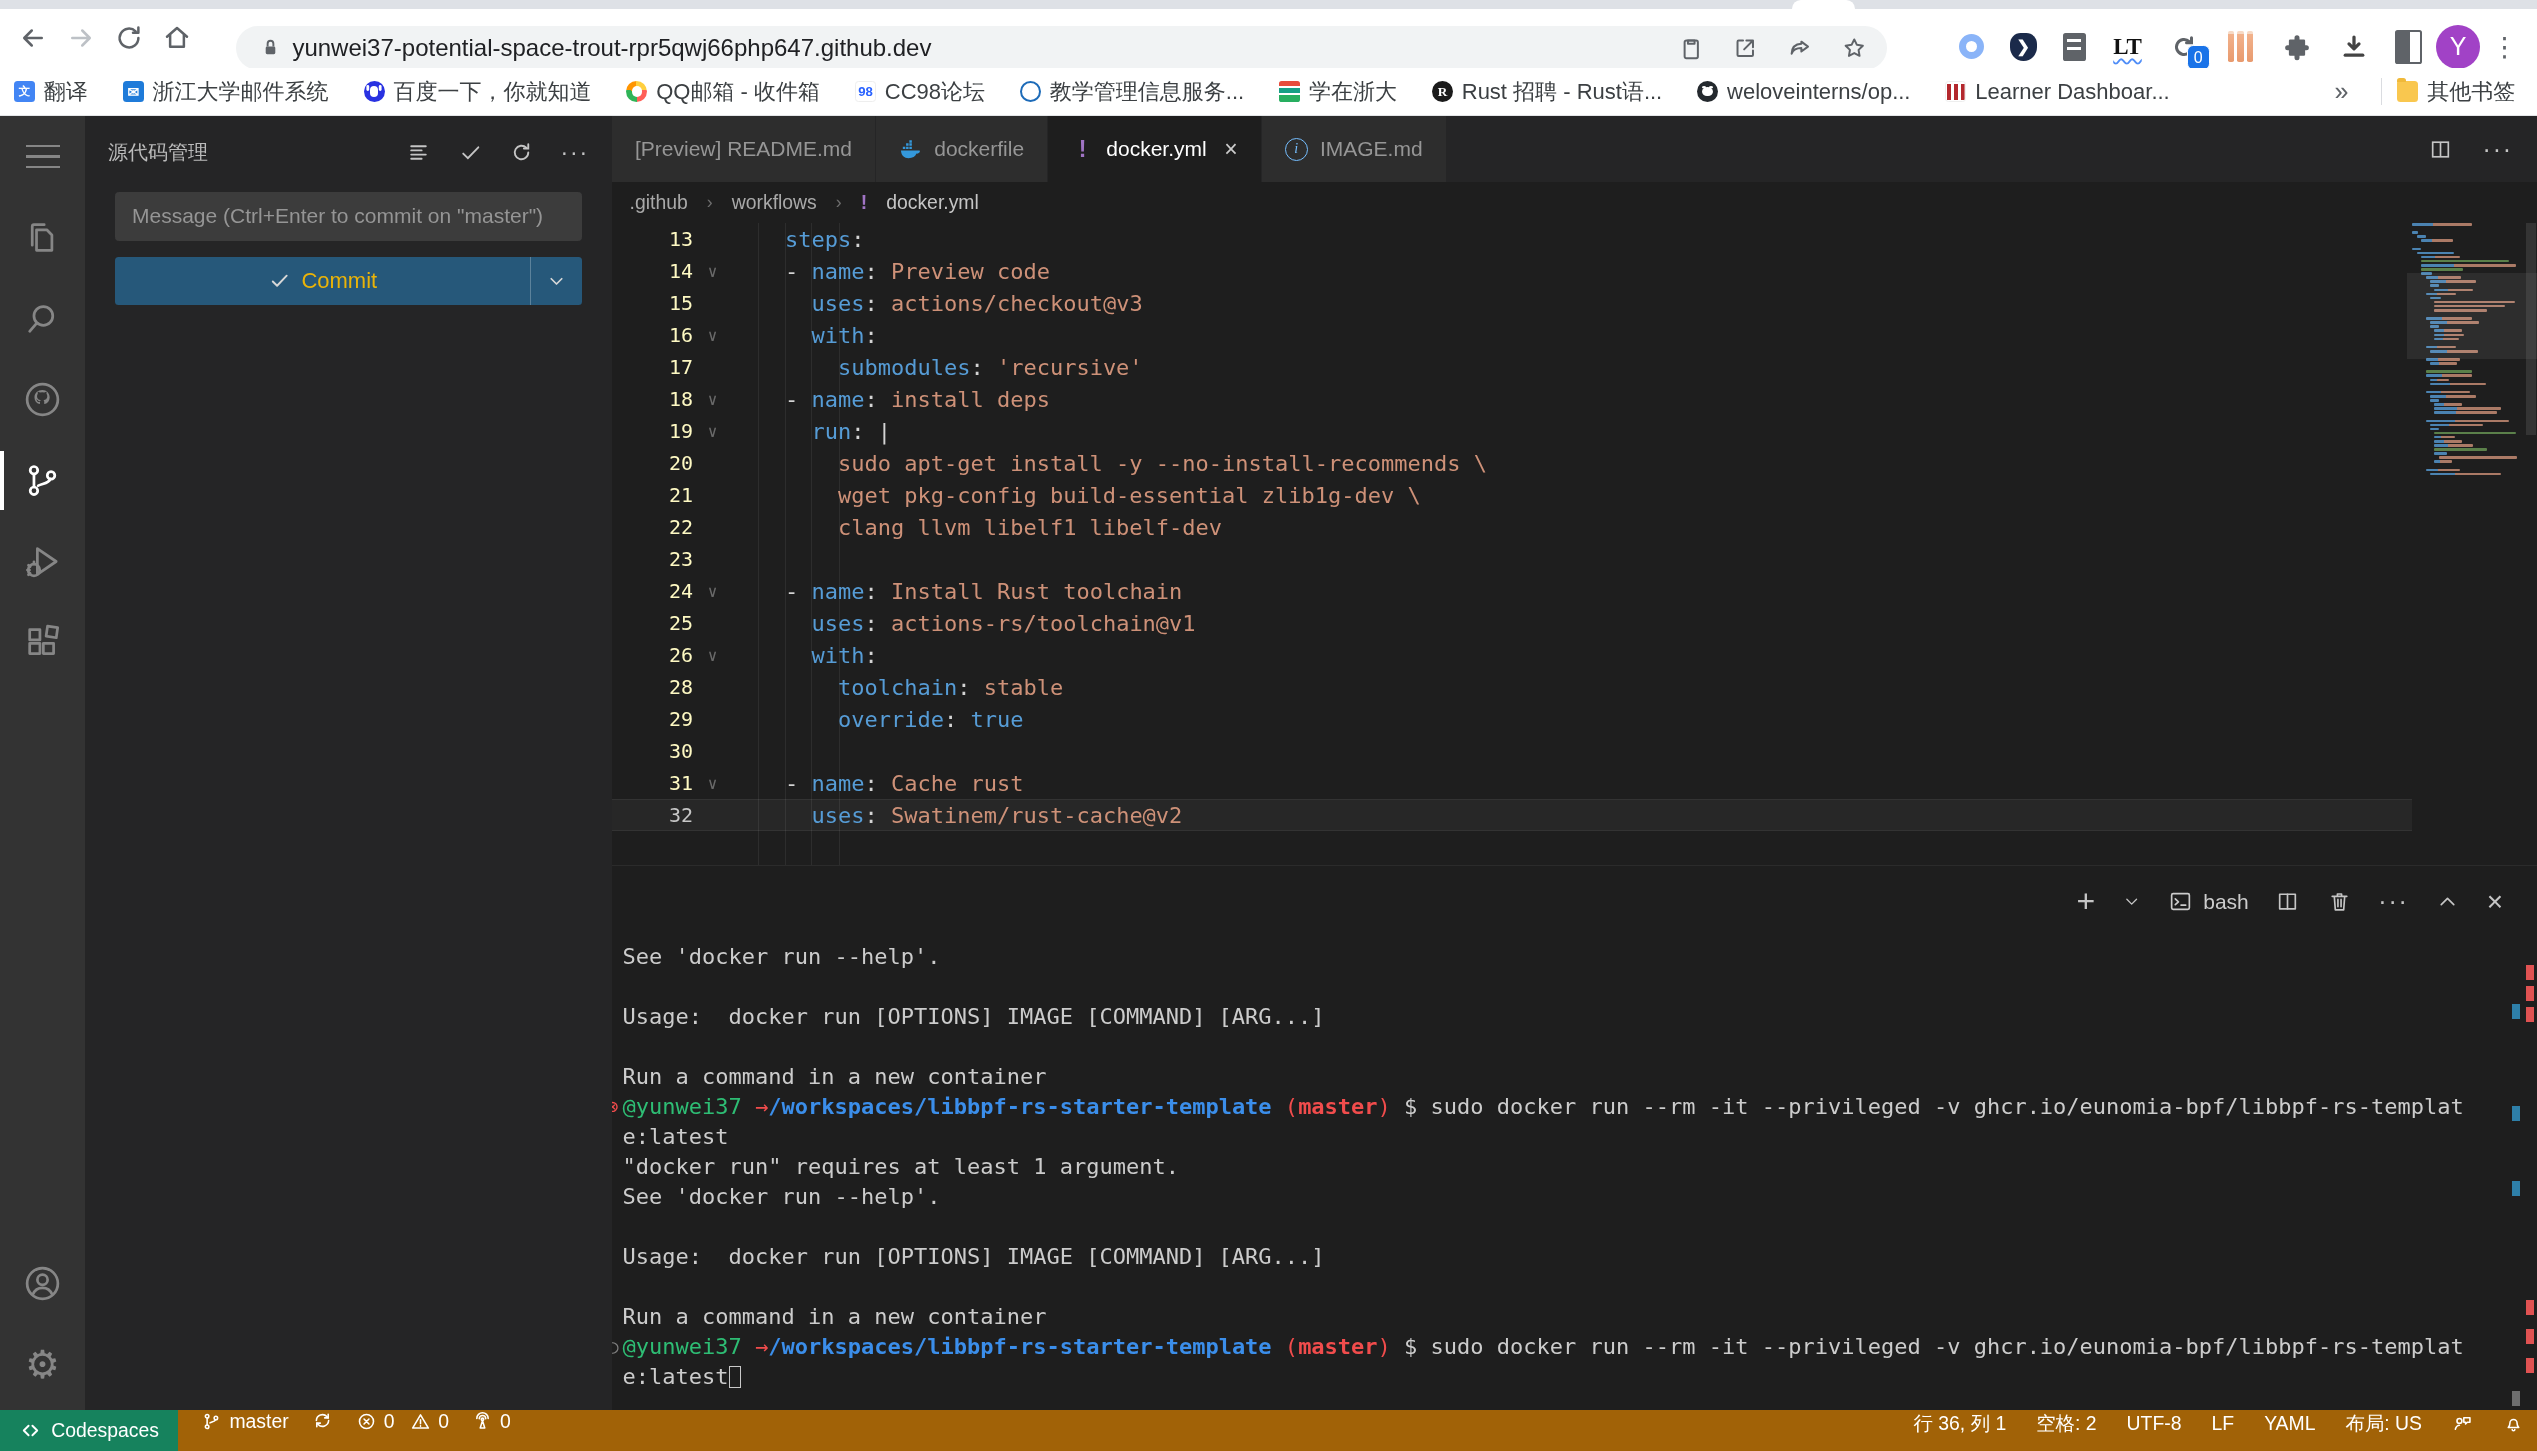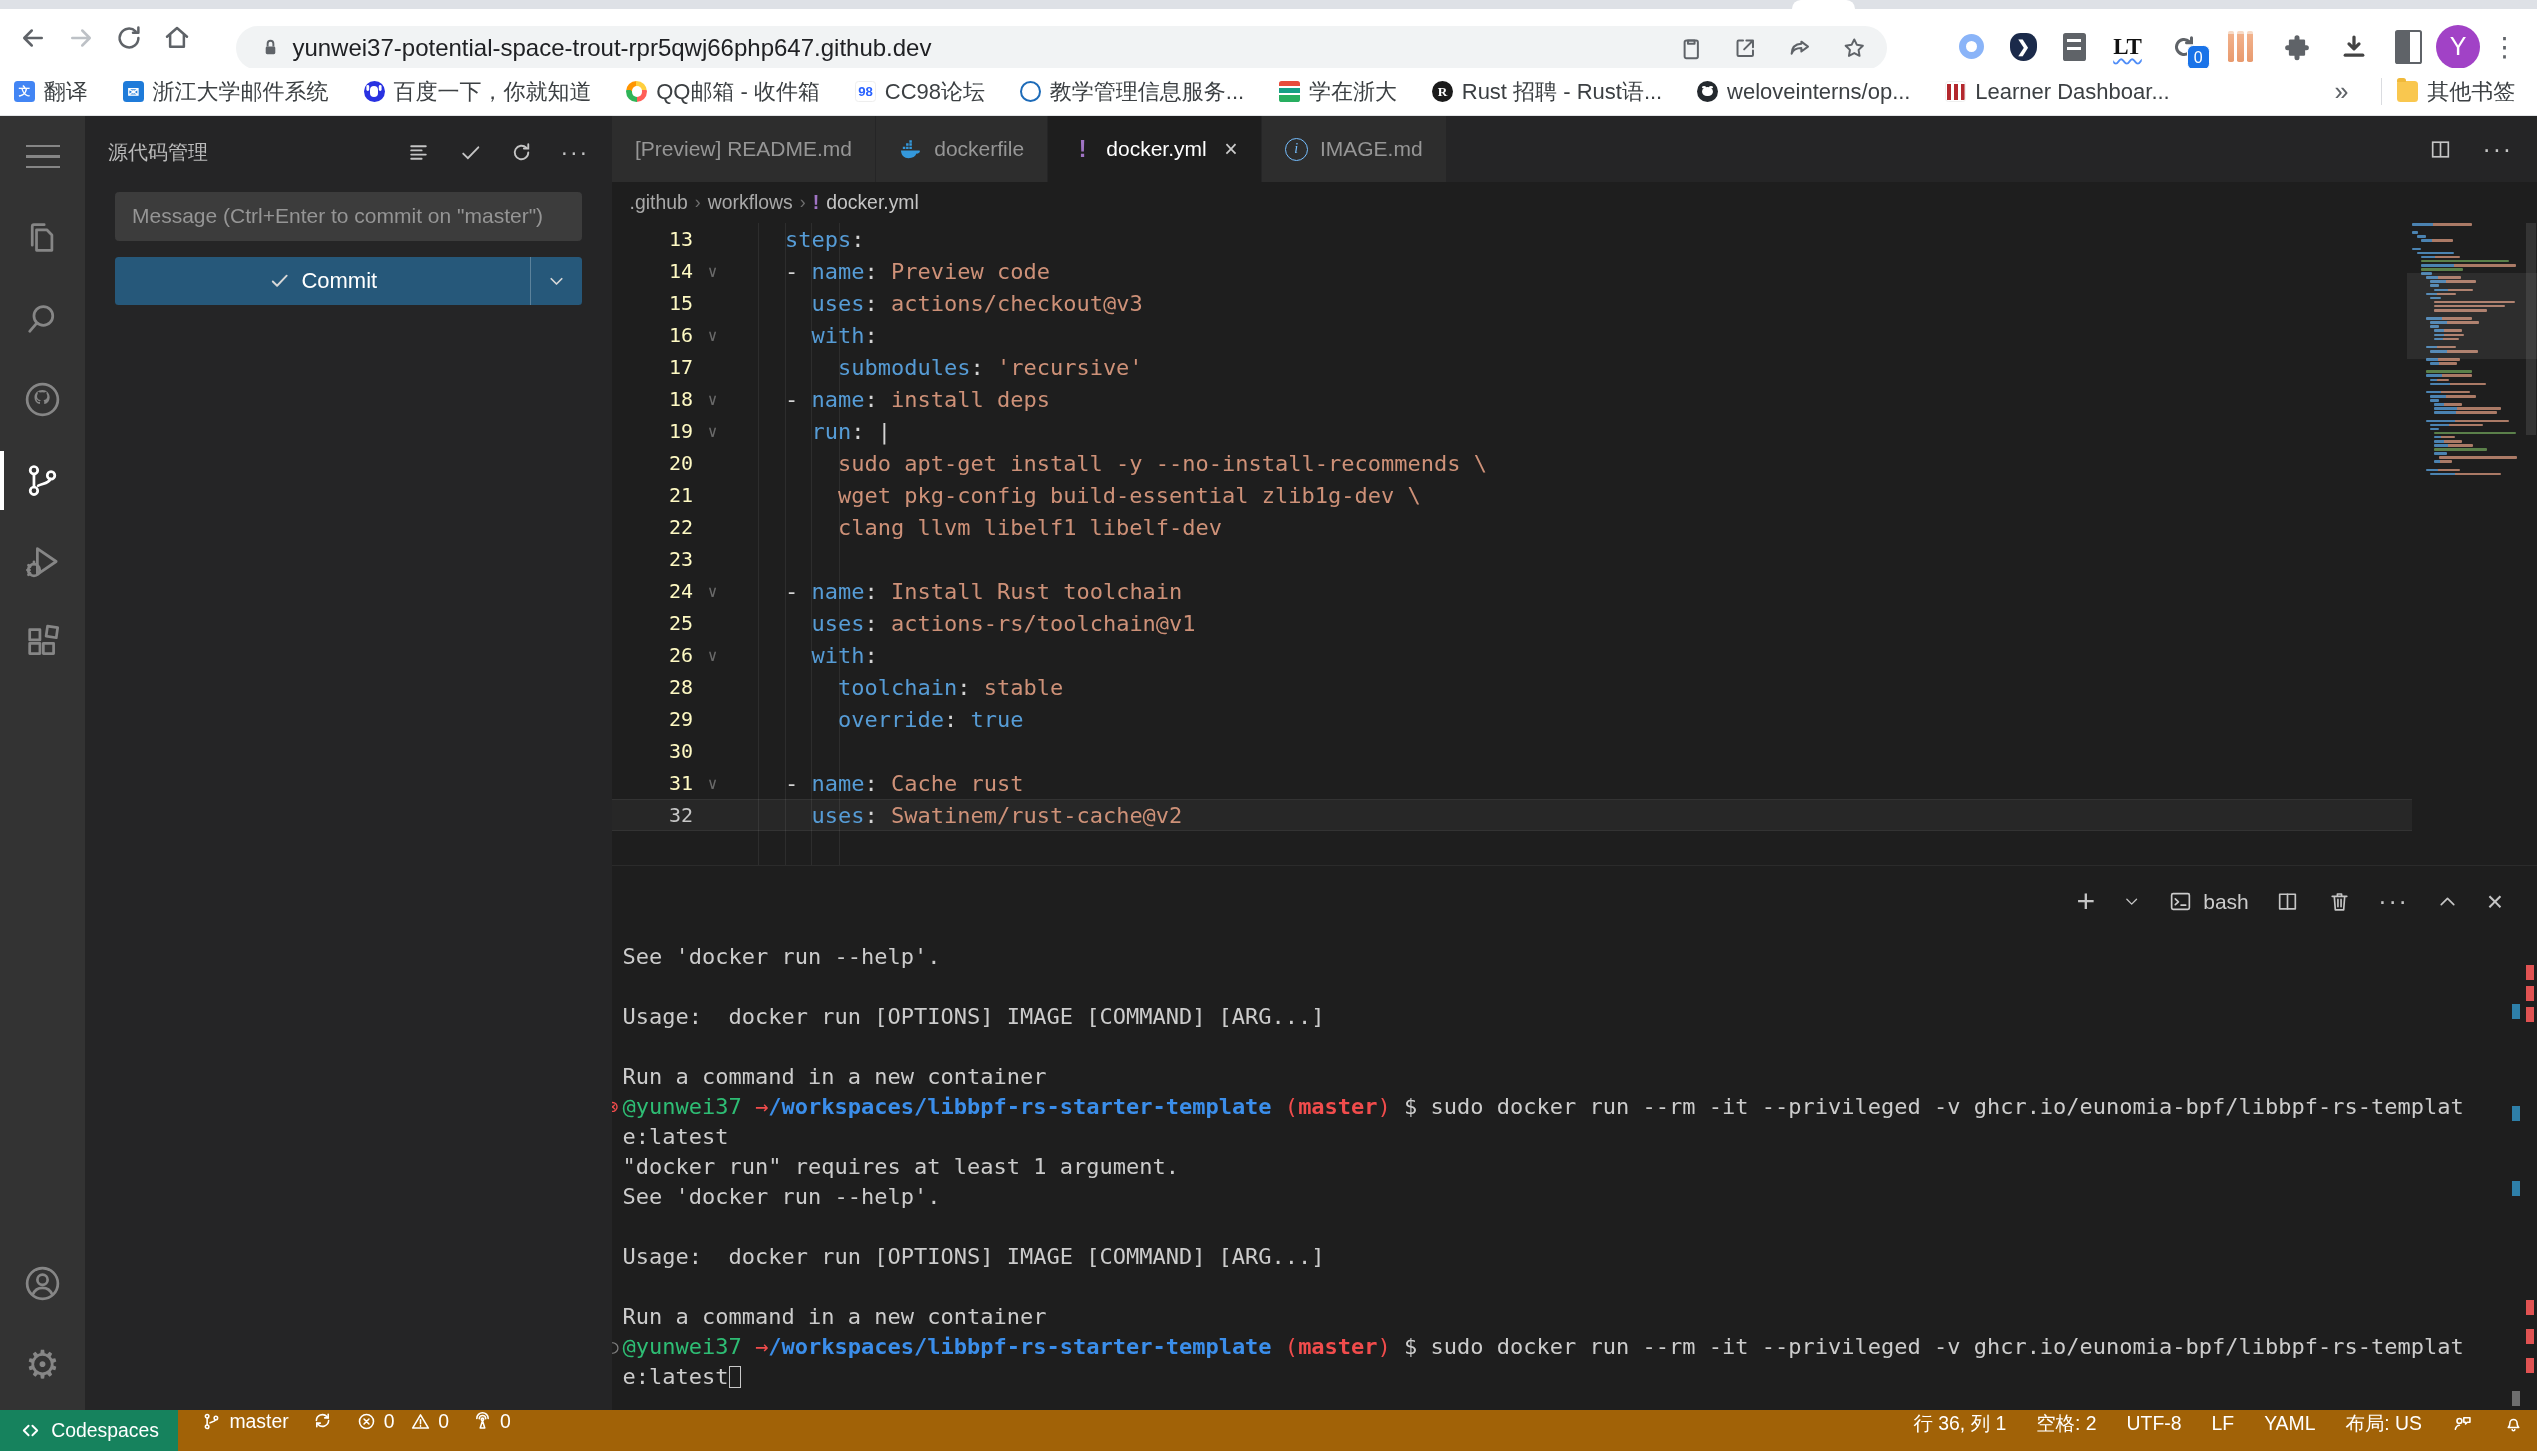--- a/index.html
+++ b/index.html
@@ -80,21 +80,21 @@
   .sb-header{height:72px;display:flex;align-items:center;padding:0 23px;color:#bbbbbb;font-size:20px}
   .sb-title{flex:1;white-space:nowrap}
   .sb-acts{display:flex;gap:26.5px;color:#c5c5c5;align-items:center}
   .sb-acts svg{width:25px;height:25px;stroke:currentColor;stroke-width:1.8;fill:none;stroke-linecap:round}
   .sb-acts .dots{font-size:23px;letter-spacing:1.8px}
   .msg-input{display:block;margin:3.5px 30px 0;width:467px;height:49px;box-sizing:border-box;background:#3c3c3c;
     border:0.9px solid #3c3c3c;border-radius:3.5px;color:#969696;font-size:21px;padding:0 16px;outline:none;
     font-family:"Liberation Sans",sans-serif}
   .msg-input::placeholder{color:#959595}
   .commit-btn{margin:16px 30px 0;width:467px;height:48px;background:#26587a;border-radius:3.5px;display:flex;
-    align-items:center;color:#ffffff;font-size:22px;cursor:pointer}
+    align-items:center;color:#eab308;font-size:22px;cursor:pointer}
   .commit-main{flex:1;display:flex;align-items:center;justify-content:center;gap:10.6px}
   .commit-main svg{width:23px;height:23px;stroke:#d7d7d7;stroke-width:2;fill:none;stroke-linecap:round;stroke-linejoin:round}
   .commit-drop{width:51px;align-self:stretch;display:flex;align-items:center;justify-content:center;border-left:0.9px solid rgba(255,255,255,.25)}
   .commit-drop svg{width:21px;height:21px;stroke:#d7d7d7;stroke-width:2;fill:none;stroke-linecap:round;stroke-linejoin:round}
   
   .editorgroup{position:absolute;left:612px;right:0;top:0;height:749px;background:#1e1e1e}
   .tabbar{height:66px;background:#252526;display:flex;align-items:stretch}
   .etab{display:flex;align-items:center;gap:12.3px;padding:0 23px;background:#2d2d2d;margin-right:0.9px;
     font-size:21px;color:#969696;white-space:nowrap;cursor:pointer}
   .etab.active{background:#1e1e1e;color:#fff}
@@ -435,21 +435,21 @@
           </span>
         <span class="tab-actions">
           <svg viewBox="0 0 24 24">
               <rect x="4.5" y="5" width="15" height="14"></rect>
               <path d="M12 5v14"></path>
             </svg>
           <span class="dots">···</span>
         </span>
       </div>
       <div class="breadcrumb">
-          <span id="crumb" style="display:flex;align-items:center;gap:7px">
+          <span id="crumb" style="display:flex;align-items:center;gap:19px">
             <span>.github</span>
             <span class="sep">›</span>
             <span>workflows</span>
             <span class="sep">›</span>
             <span class="yaml-bang">!</span>
             <span class="file">docker.yml</span>
           </span>
         </div>
 
       <div class="code">

